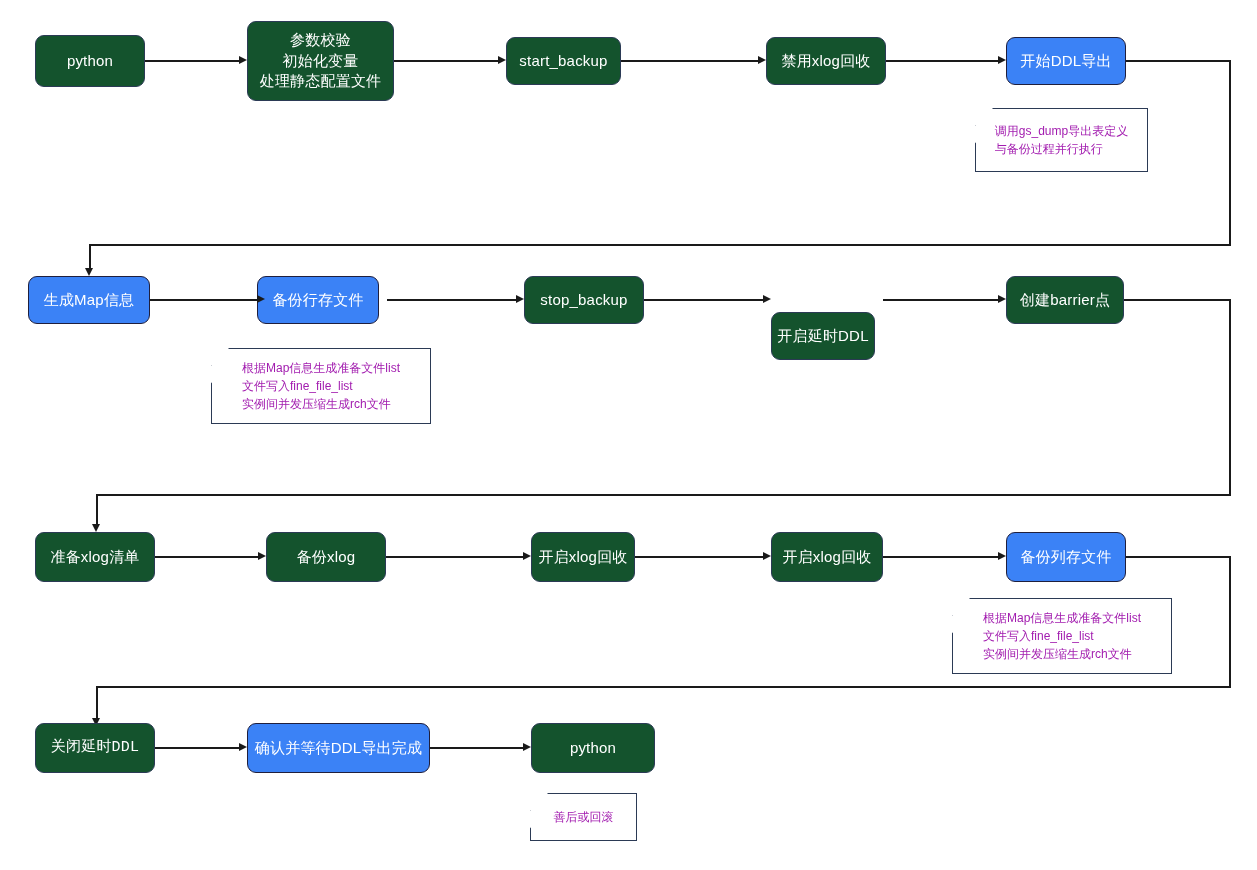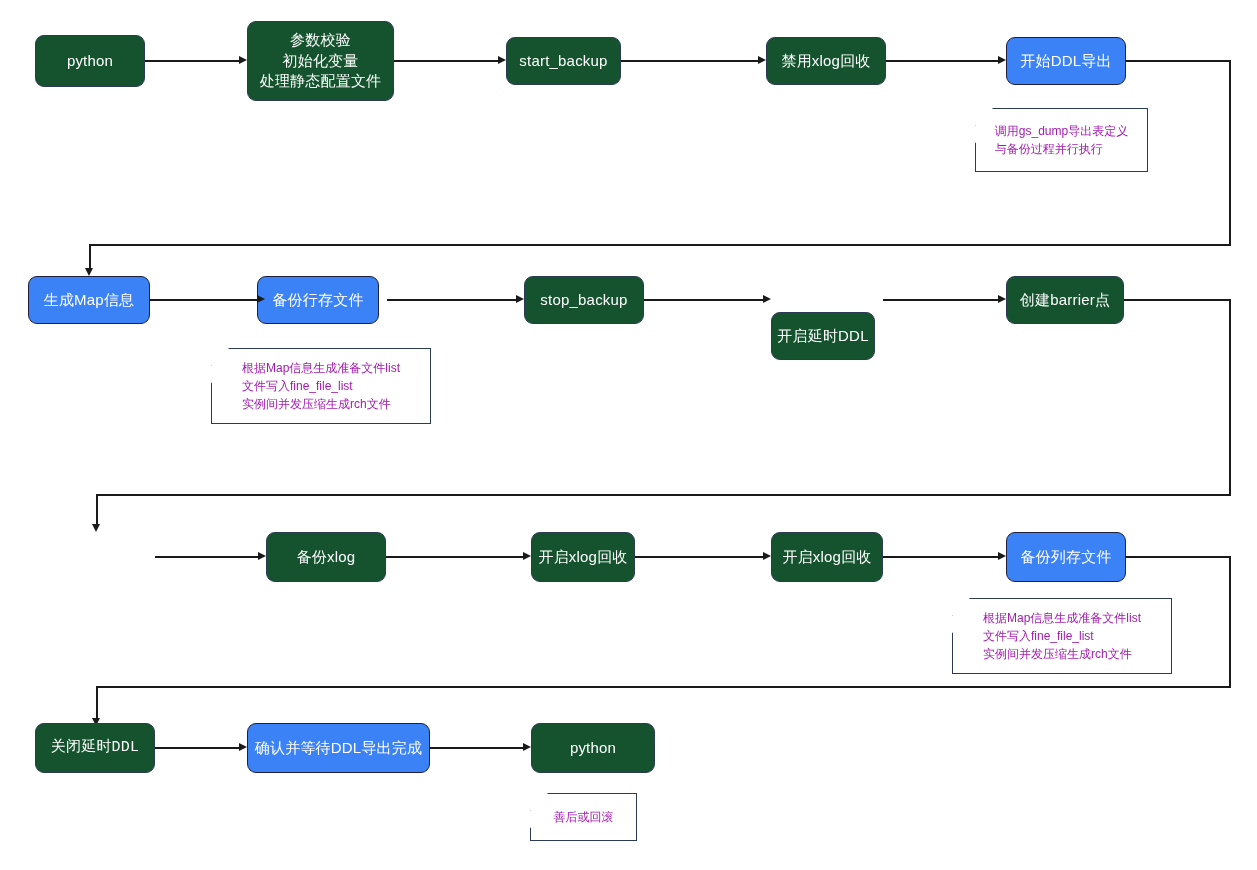--- a/index.html
+++ b/index.html
@@ -182,20 +182,23 @@
   <div class="conn h" style="left:96px; top:494.4px; width:1135px;"></div>
   <div class="conn v" style="left:96px; top:494.4px; height:30px;"></div>
   <div class="arrow-d" style="left:92.3px; top:524px;"></div>
 
   <div class="note" style="left:211px; top:348px; width:220px; height:76px;">
     <span>根据Map信息生成准备文件list
 文件写入fine_file_list
 实例间并发压缩生成rch文件</span>
   </div>
 
+  <div class="node blue" style="left:35px; top:532px; width:120px; height:50px;">
+    <span>准备xlog清单</span>
+  </div>
 
   <div class="node blue" style="left:266px; top:532px; width:120px; height:50px;align-items:center;">
     <span>备份xlog</span>
   </div>
 
   <div class="node blue" style="left:531px; top:532px; width:104px; height:50px;">
     <span>开启xlog回收</span>
   </div>
 
   <div class="node blue" style="left:771px; top:532px; width:112px; height:50px;">

